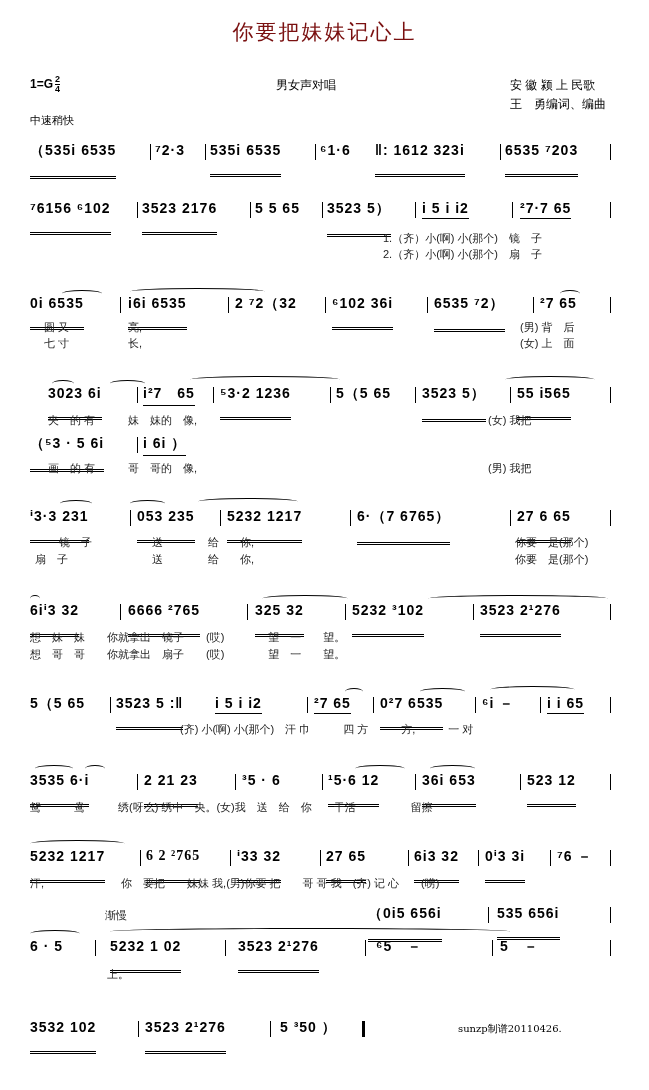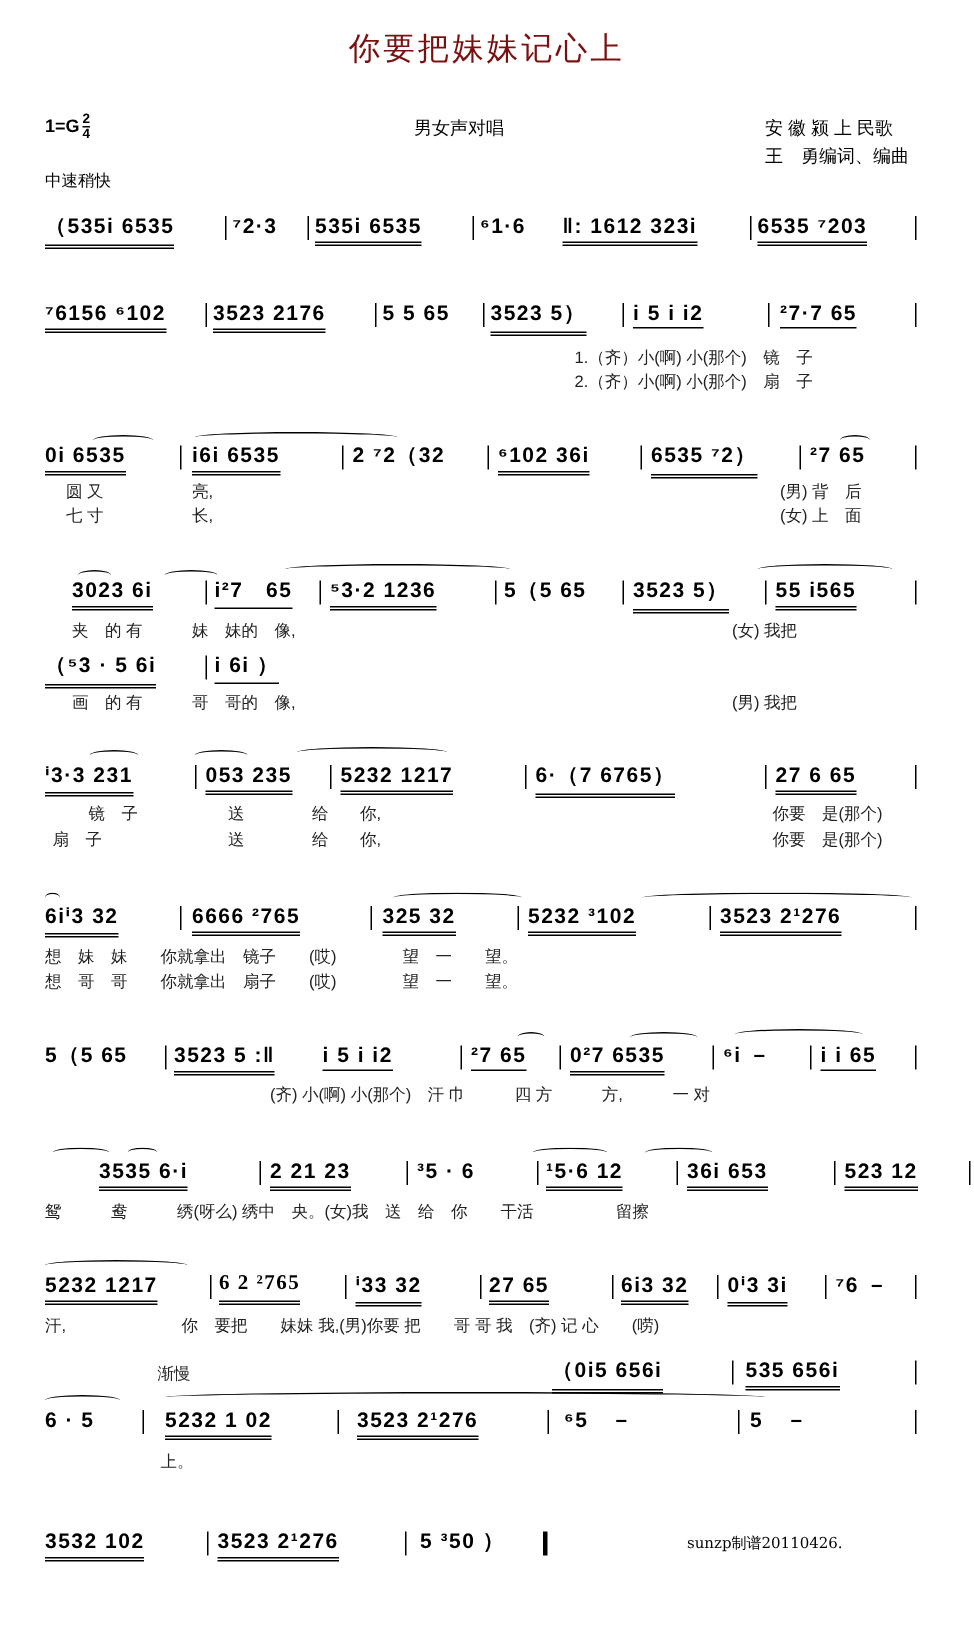--- a/index.html
+++ b/index.html
@@ -8,21 +8,21 @@
   .title{left:0;width:649px;top:18px;text-align:center;font-family:"DejaVu Serif","Liberation Serif",serif;font-size:21px;color:#7a1010;letter-spacing:2px;}
   .meta{font-size:12px;}
   .key{font-size:12px;font-weight:bold;}
   .frac{display:inline-block;vertical-align:middle;text-align:center;font-size:9px;line-height:9px;font-weight:bold;margin-left:2px;}
   .frac span{display:block;}
   .frac .num{border-bottom:1px solid #000;}
   .tempo{font-size:11px;font-family:"DejaVu Serif",serif;}
   .row{position:absolute;left:30px;right:30px;height:22px;font-weight:bold;font-size:14px;letter-spacing:1px;}
   .measure{position:absolute;top:0;}
   .bar{position:absolute;top:2px;width:1px;height:16px;background:#000;}
-  .u2{border-bottom:3px double #000;padding-bottom:3px;}
+  .u2{border-bottom:3px double #000;padding-bottom:16px;}
   .u1{border-bottom:1px solid #000;padding-bottom:2px;}
   .lyric{position:absolute;font-size:11px;color:#222;white-space:nowrap;}
   .slur{position:absolute;border-top:1px solid #000;border-radius:50% 50% 0 0;height:6px;}
   .footer{font-family:"DejaVu Serif",serif;font-size:10px;}
   .finalbar{position:absolute;width:3px;height:16px;background:#000;}
 </style>
 </head>
 <body>
 
 <div class="abs title">你要把妹妹记心上</div>
@@ -180,21 +180,21 @@
   <div class="bar" style="left:510px;"></div>
   <span class="measure u1" style="left:517px;">i i 65</span>
   <div class="bar" style="left:580px;"></div>
 </div>
 <div class="lyric" style="left:180px;top:722px;">(齐) 小(啊) 小(那个)　汗 巾　　　四 方　　　方,　　　一 对</div>
 
 <div class="slur" style="left:35px;top:765px;width:38px;"></div>
 <div class="slur" style="left:85px;top:765px;width:20px;"></div>
 <div class="slur" style="left:355px;top:765px;width:50px;"></div>
 <div class="slur" style="left:430px;top:765px;width:45px;"></div>
-<div class="row" style="top:772px;margin-left:36px;">
+<div class="row" style="top:772px;">
   <span class="measure u2" style="left:0px;">3535 6·i</span>
   <div class="bar" style="left:107px;"></div>
   <span class="measure u2" style="left:114px;">2 21 23</span>
   <div class="bar" style="left:205px;"></div>
   <span class="measure" style="left:212px;">³5 · 6</span>
   <div class="bar" style="left:292px;"></div>
   <span class="measure u2" style="left:298px;">¹5·6 12</span>
   <div class="bar" style="left:385px;"></div>
   <span class="measure u2" style="left:392px;text-align:center;">36i 653</span>
   <div class="bar" style="left:490px;"></div>

